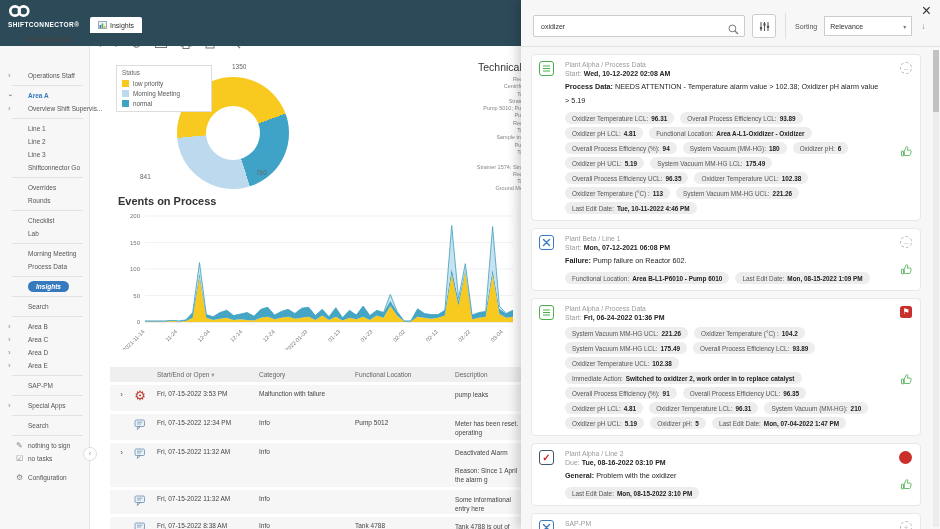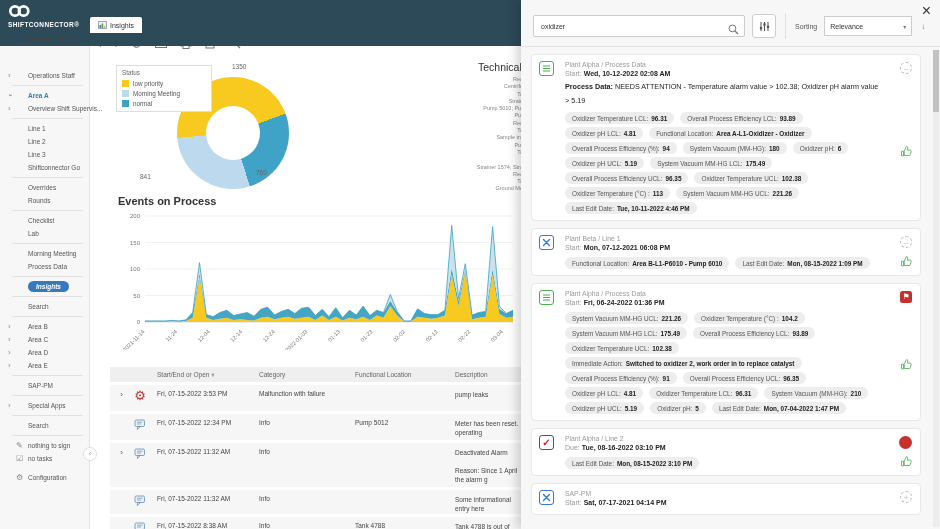--- a/index.html
+++ b/index.html
@@ -614,20 +614,21 @@
 
       <div class="card">
         <span class="cicon blue">
             <svg width="9" height="9">
               <path d="M1.5 1.5 7.5 7.5M7.5 1.5 1.5 7.5" stroke="#3a7abf" stroke-width="1.4" stroke-linecap="round"></path>
             </svg>
           </span>
         <div class="cbody">
           <div class="csrc">Plant Beta / Line 1</div>
           <div class="cwhen"><span>Start:</span> <b>Mon, 07-12-2021 06:08 PM</b></div>
+          <div class="ctext"><b>Failure:</b> <span>Pump failure on Reactor 602.</span></div>
           <div class="chips">
               <span class="chip">
                 <span class="ck">Functional Location:</span>
                 <span class="cv">Area B-L1-P6010 - Pump 6010</span>
               </span>
               <span class="chip">
                 <span class="ck">Last Edit Date:</span>
                 <span class="cv">Mon, 08-15-2022 1:09 PM</span>
               </span>
             </div>
@@ -710,20 +711,21 @@
         <span class="cthumb"><svg width="13" height="13" viewBox="0 0 13 13">
               <path d="M1.5 6.2h2v4.6h-2z M4.3 10.5h4.9c.6 0 1.1-.4 1.2-1l.8-3.2c.1-.6-.3-1.2-1-1.2H7.3l.5-2.3c.1-.6-.3-1.2-1-1.2-.3 0-.6.2-.8.5L4.3 6.2z" fill="none" stroke="#57b45c" stroke-width=".9" stroke-linejoin="round"></path>
             </svg></span>
       </div>
 
       <div class="card">
         <span class="cicon chk">✓</span>
         <div class="cbody">
           <div class="csrc">Plant Alpha / Line 2</div>
           <div class="cwhen"><span>Due:</span> <b>Tue, 08-16-2022 03:10 PM</b></div>
+          <div class="ctext"><b>General:</b> <span>Problem with the oxidizer</span></div>
           <div class="chips">
               <span class="chip">
                 <span class="ck">Last Edit Date:</span>
                 <span class="cv">Mon, 08-15-2022 3:10 PM</span>
               </span>
             </div>
         </div>
         <span class="cstat dot"></span>
         <span class="cthumb"><svg width="13" height="13" viewBox="0 0 13 13">
               <path d="M1.5 6.2h2v4.6h-2z M4.3 10.5h4.9c.6 0 1.1-.4 1.2-1l.8-3.2c.1-.6-.3-1.2-1-1.2H7.3l.5-2.3c.1-.6-.3-1.2-1-1.2-.3 0-.6.2-.8.5L4.3 6.2z" fill="none" stroke="#57b45c" stroke-width=".9" stroke-linejoin="round"></path>

